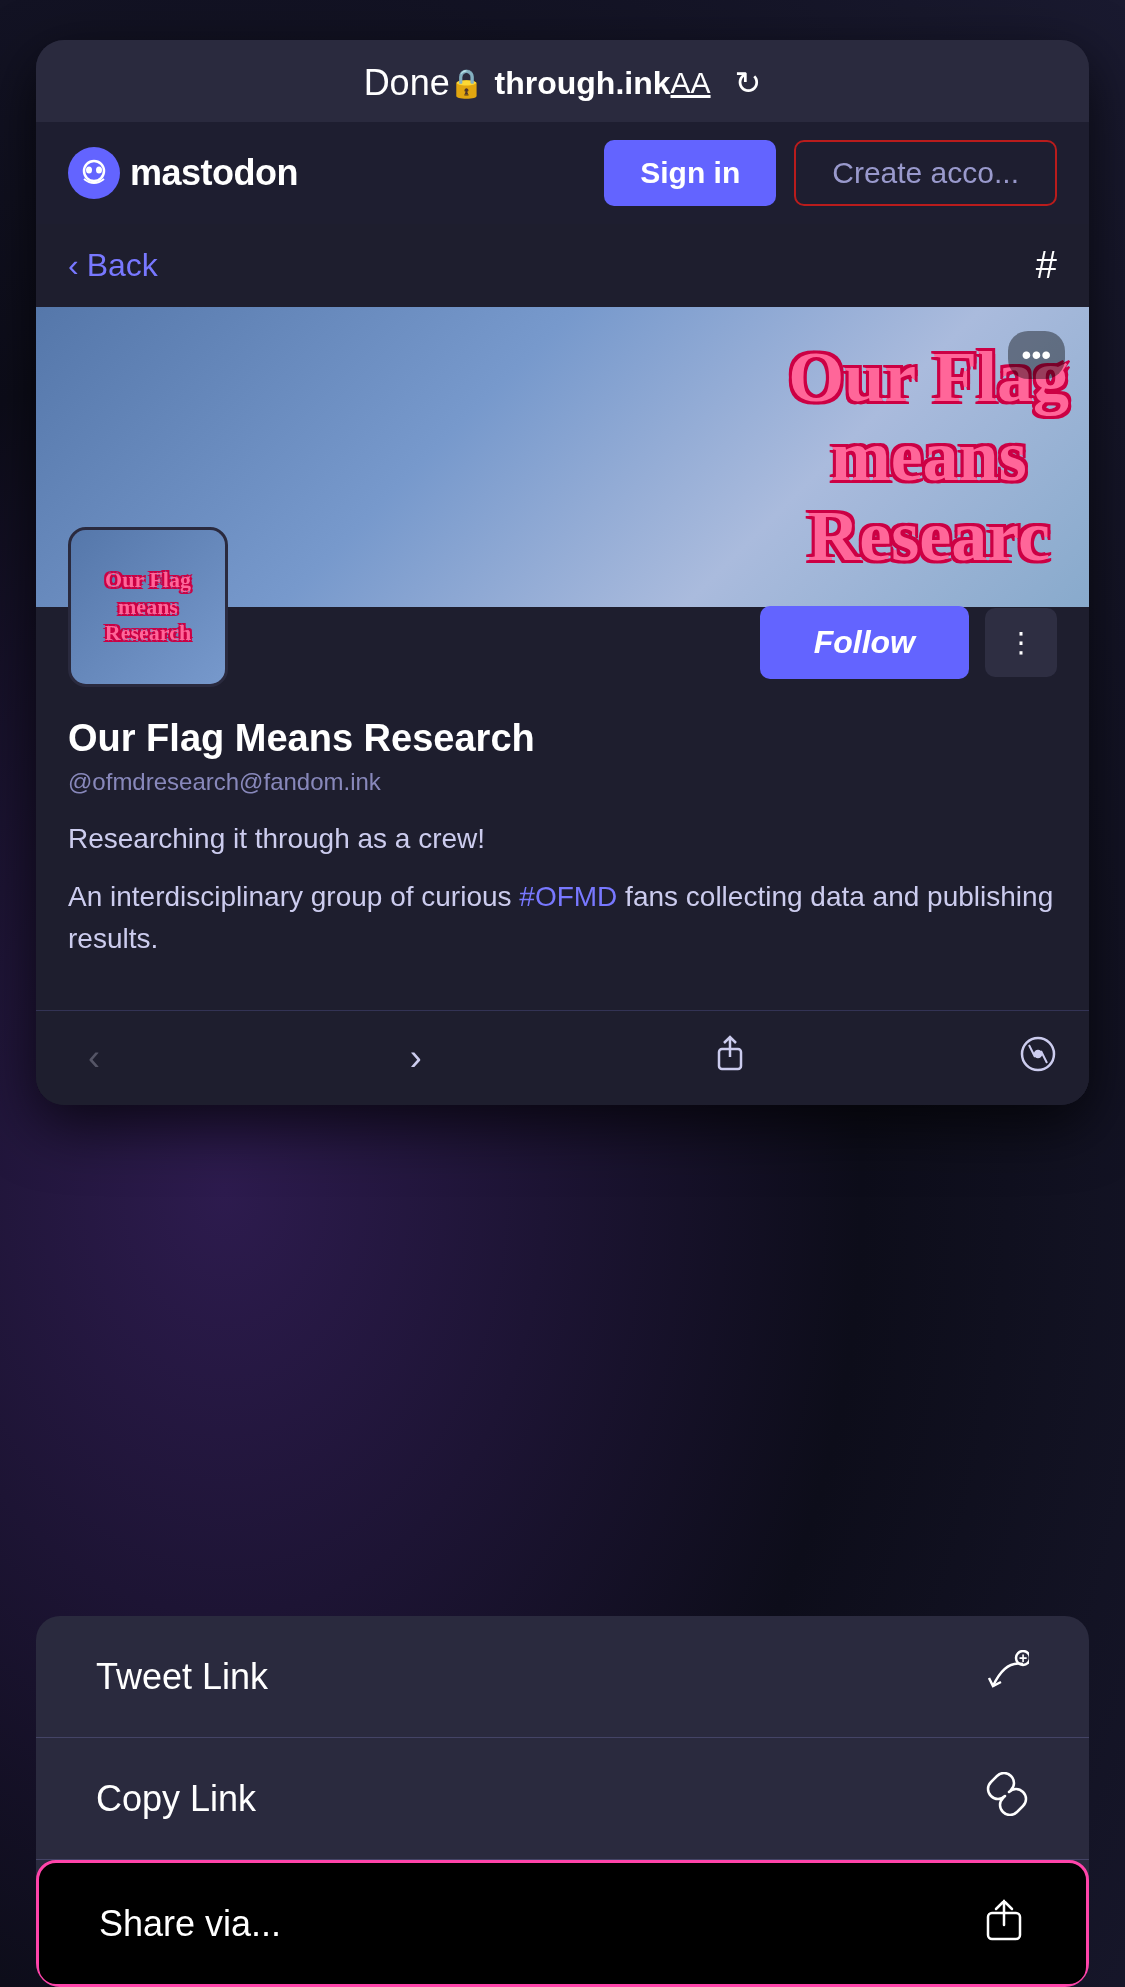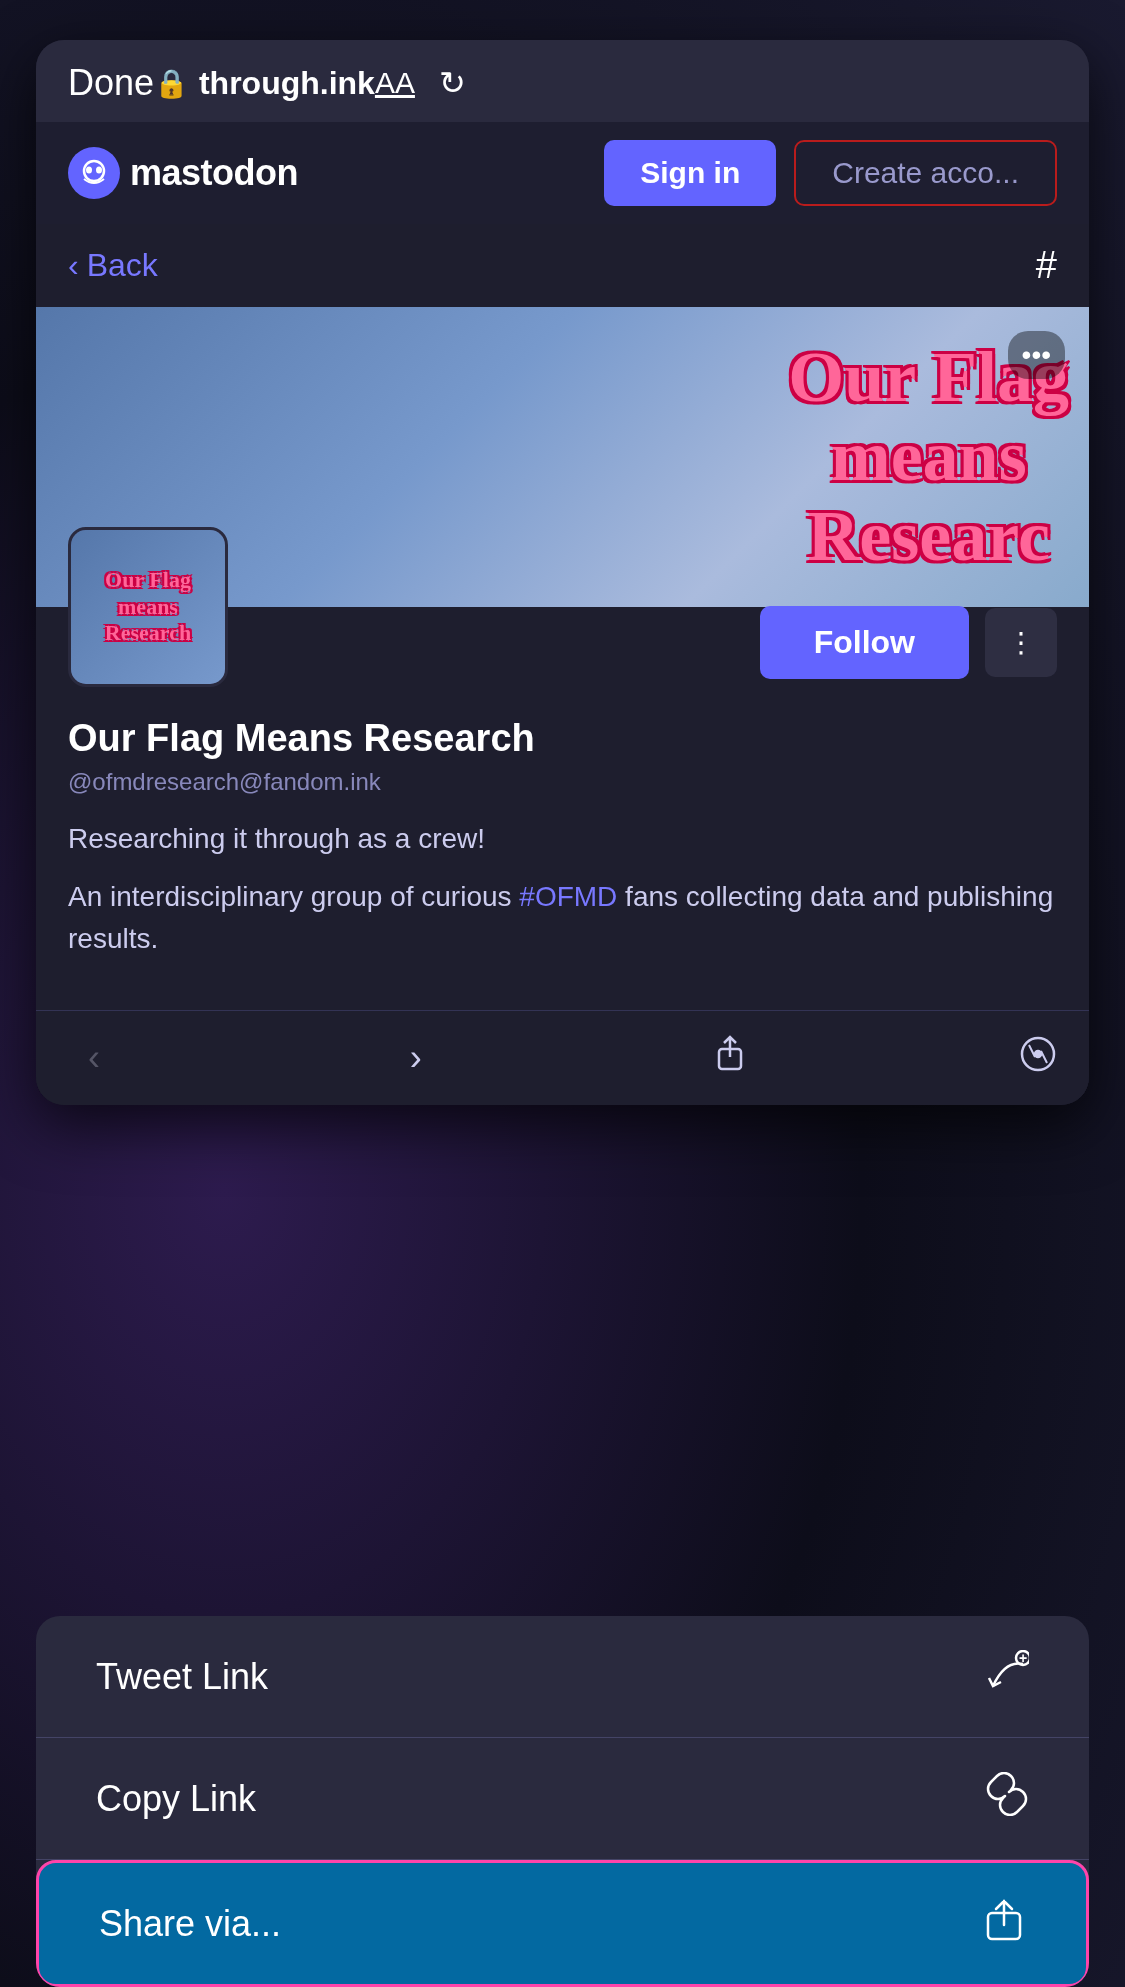--- a/index.html
+++ b/index.html
@@ -32,21 +32,21 @@
       overflow: hidden;
       box-shadow: 0 20px 60px rgba(0,0,0,0.7);
     }
 
     
     .browser-bar {
       background: #2a2a3e;
       padding: 22px 32px 18px;
       display: flex;
       align-items: center;
-      justify-content: flex-start;
+      justify-content: center;
     }
 
     .browser-bar .done-btn {
       color: #fff;
       font-size: 36px;
       font-weight: 400;
       background: none;
       border: none;
       cursor: pointer;
     }
@@ -273,20 +273,21 @@
 
     .follow-btn {
       background: #6364ff;
       color: #fff;
       border: none;
       border-radius: 10px;
       padding: 18px 54px;
       font-size: 32px;
       font-weight: 600;
       cursor: pointer;
+      font-style: italic;
     }
 
     .more-actions-btn {
       background: #2e2e42;
       border: none;
       border-radius: 10px;
       padding: 18px 22px;
       color: #fff;
       font-size: 28px;
       cursor: pointer;
@@ -526,21 +527,21 @@
   <div class="share-item">
     <span class="share-item-label">Copy Link</span>
     <span class="share-icon">
       <svg width="44" height="44" viewBox="0 0 44 44" fill="none">
         <path d="M18 26 C14 30 14 36 18 40 C22 44 28 44 32 40 L38 34 C42 30 42 24 38 20 C34 16 28 16 24 20" stroke="white" stroke-width="2.5" fill="none" stroke-linecap="round"></path>
         <path d="M26 18 C30 14 30 8 26 4 C22 0 16 0 12 4 L6 10 C2 14 2 20 6 24 C10 28 16 28 20 24" stroke="white" stroke-width="2.5" fill="none" stroke-linecap="round"></path>
       </svg>
     </span>
   </div>
 
-  <div class="share-item" style="background: #0369a1; border: 3px solid #ff44aa !important; border-radius: 20px; margin: 0;">
+  <div class="share-item" style="background: #000000; border: 3px solid #ff44aa !important; border-radius: 20px; margin: 0;">
     <span class="share-item-label">Share via...</span>
     <span class="share-icon">
       <svg width="44" height="44" viewBox="0 0 44 44" fill="none" stroke="white" stroke-width="2.5">
         <rect x="6" y="16" width="32" height="26" rx="4" fill="none"></rect>
         <path d="M22 4 L22 28 M14 12 L22 4 L30 12" fill="none" stroke-linecap="round"></path>
       </svg>
     </span>
   </div>
 
 </div>

